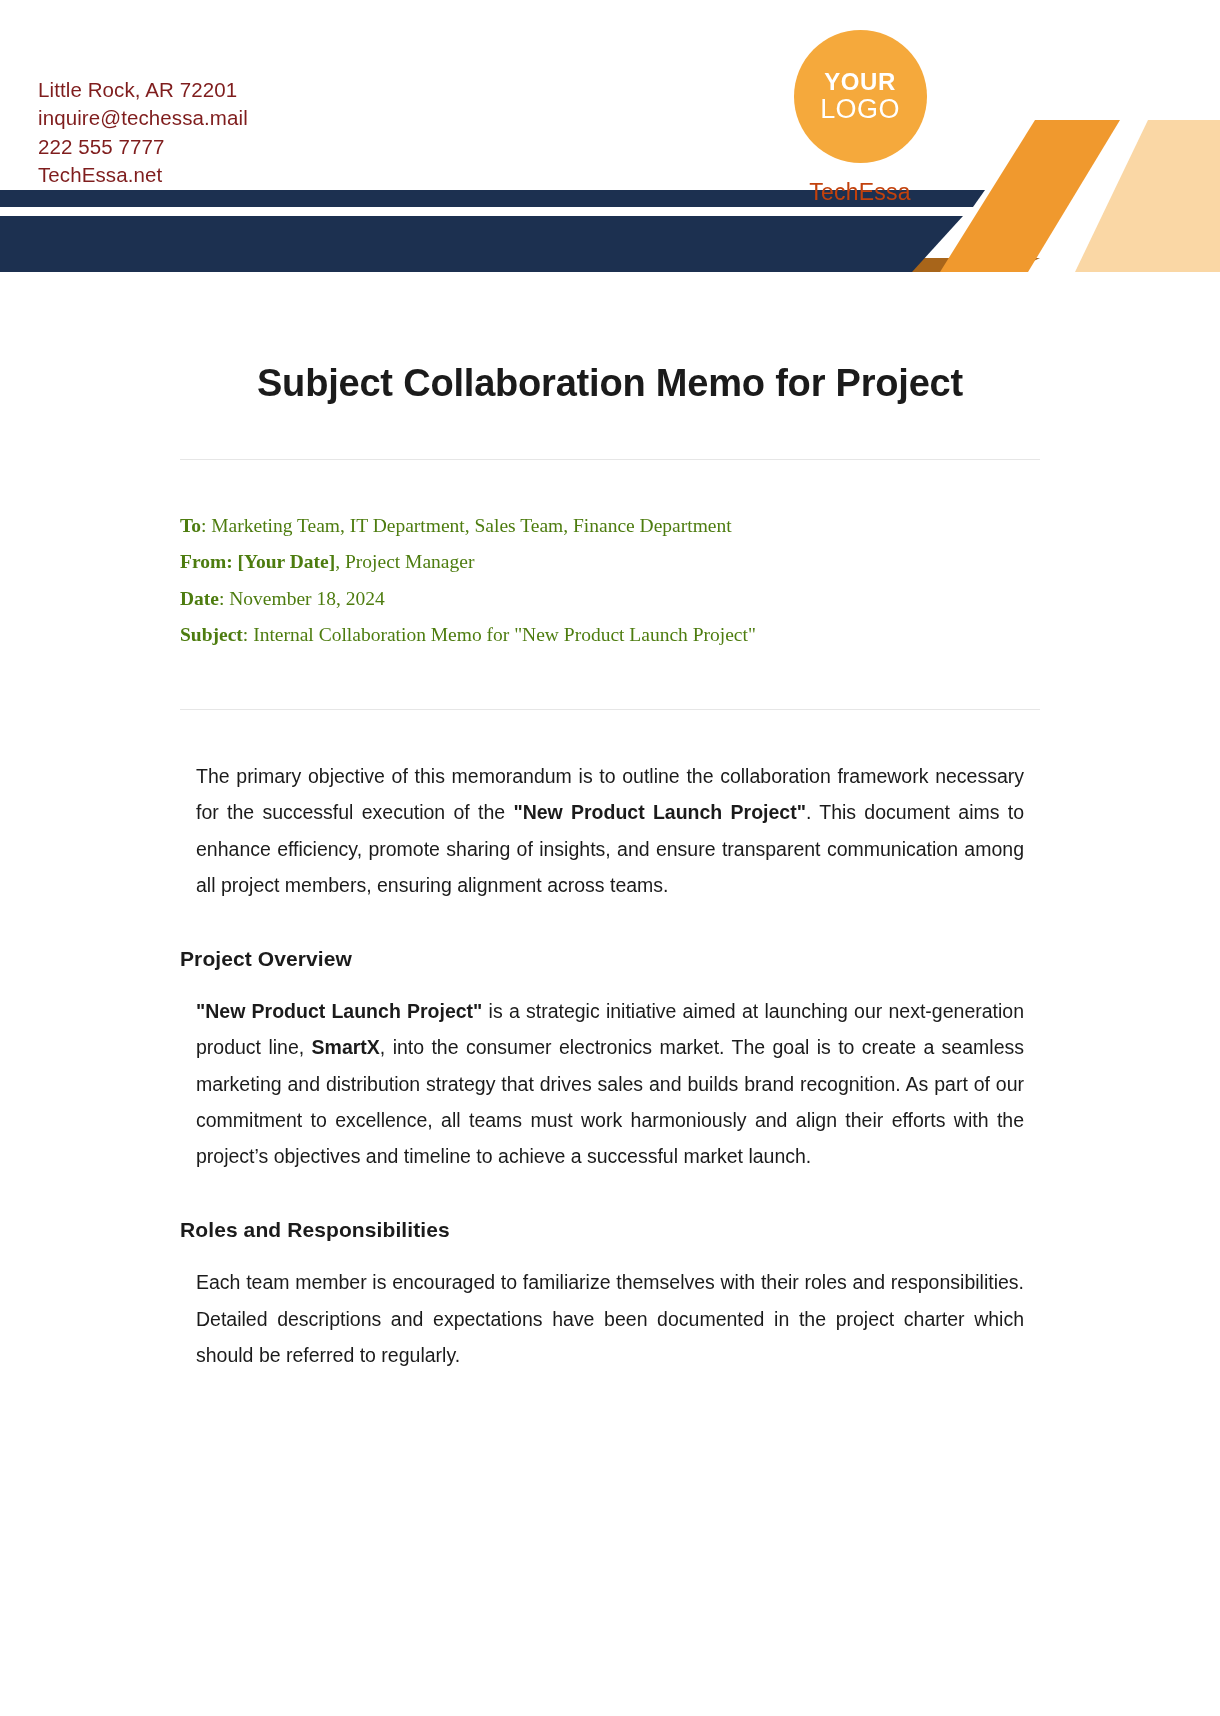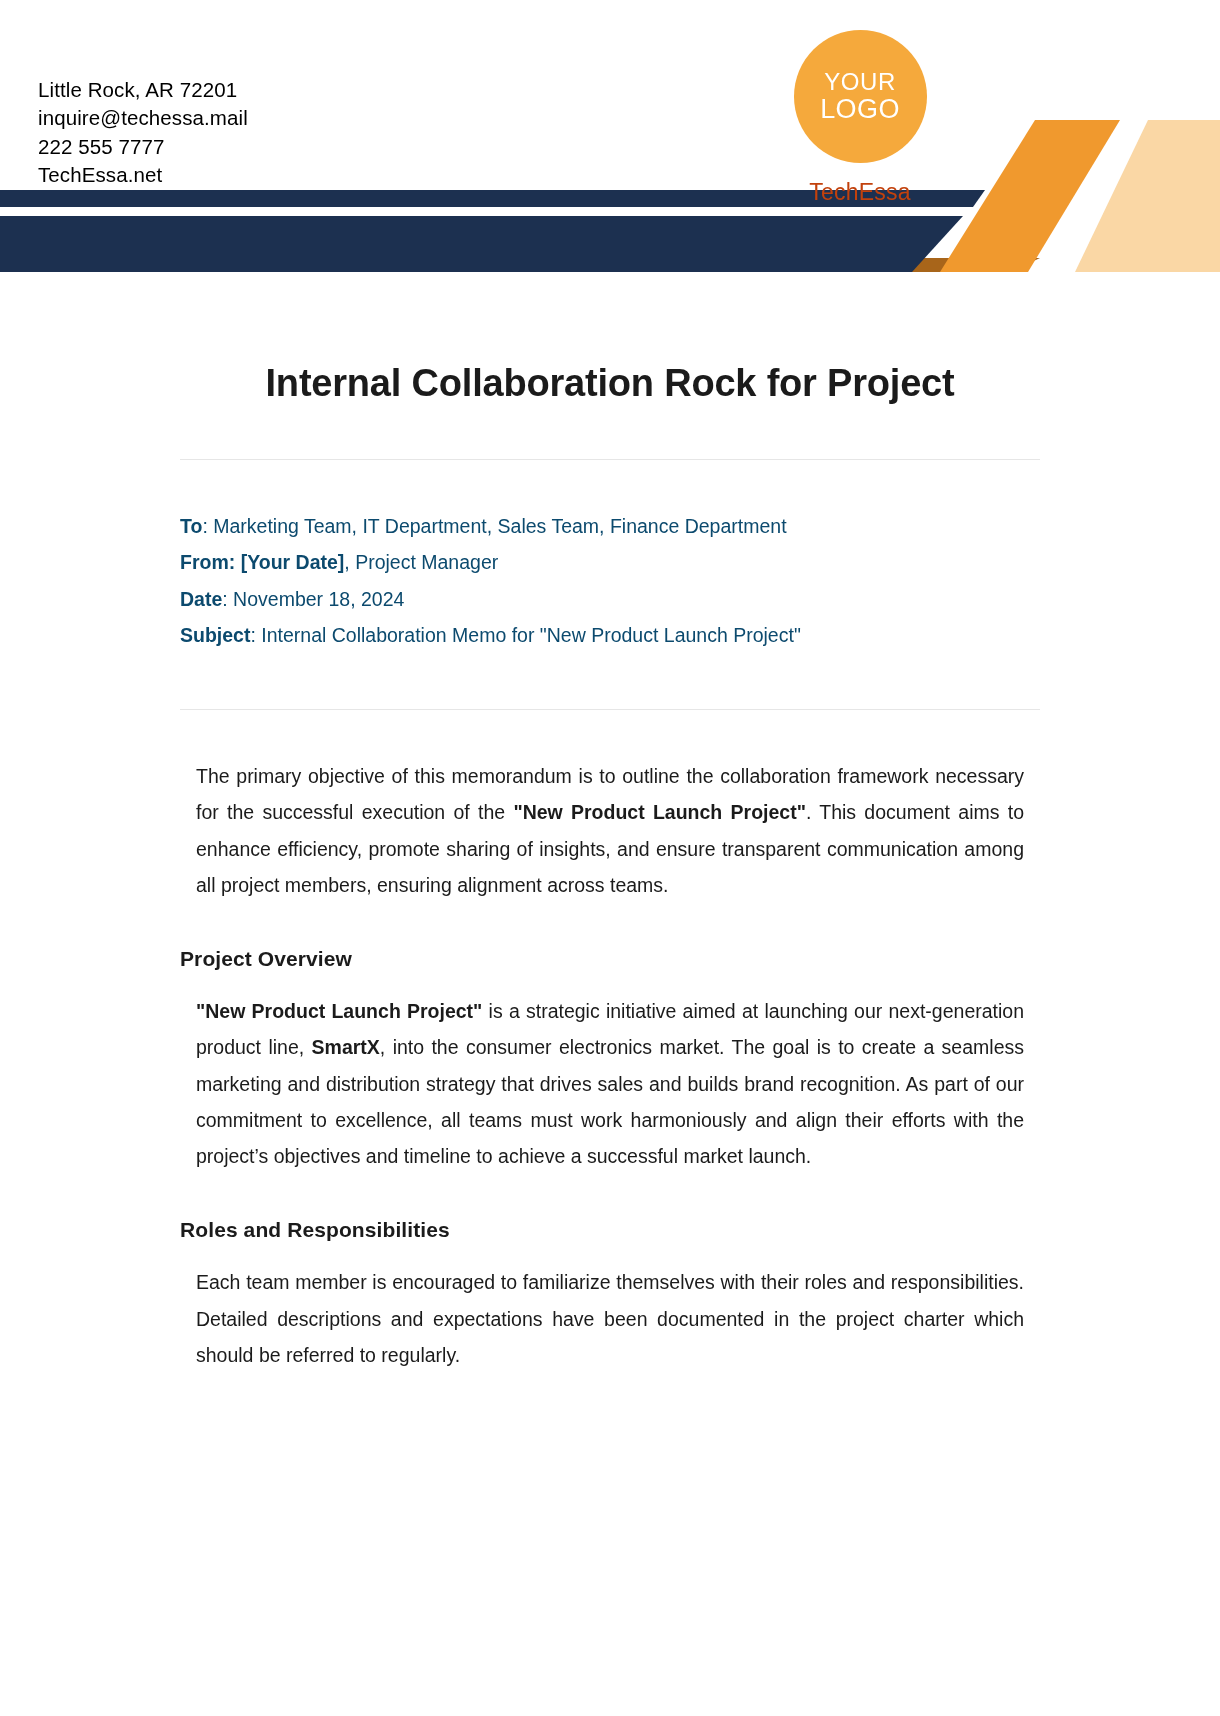--- a/index.html
+++ b/index.html
@@ -31,21 +31,21 @@
     height: 290px;
     width: 100%;
   }
 
   .contact-block {
     position: absolute;
     left: 38px;
     top: 76px;
     line-height: 1.38;
     font-size: 20.5px;
-    color: #000000;
+    color: #7f1d1d;
     letter-spacing: 0.1px;
   }
   .contact-line { display: block; white-space: pre; }
 
   .brand-block {
     position: absolute;
     right: 275px;
     top: 30px;
     width: 170px;
     text-align: center;
@@ -59,21 +59,21 @@
     display: flex;
     flex-direction: column;
     align-items: center;
     justify-content: center;
     color: #ffffff;
     line-height: 1.08;
   }
   .logo-your {
     font-size: 24px;
     letter-spacing: 0.6px;
-    font-weight: 400;
+    font-weight: 700;
   }
   .logo-word {
     font-size: 27px;
     font-weight: 400;
     letter-spacing: 0.4px;
   }
   .brand-name {
     margin-top: 16px;
     font-size: 23px;
     color: #c2410c;
@@ -103,21 +103,22 @@
     height: 1px;
     background: #e6e6e6;
     margin: 54px 0 0 0;
     border: 0;
   }
 
   .meta {
     margin-top: 48px;
     font-size: 19.5px;
     line-height: 1.86;
-    color: #0c4a6e;
+    color: #4d7c0f;
+    font-family: Liberation Serif, serif;
   }
   .meta .lbl { font-weight: 700; }
   .meta .ph { font-weight: 700; }
 
   .rule2 {
     height: 1px;
     background: #e6e6e6;
     margin: 56px 0 0 0;
     border: 0;
   }
@@ -173,21 +174,21 @@
       <div class="logo-circle">
         <span class="logo-your">YOUR</span>
         <span class="logo-word">LOGO</span>
       </div>
       <div class="brand-name">TechEssa</div>
     </div>
   </div>
 
   <div class="content">
 
-    <h1 class="doc-title">Internal Collaboration Rock for Project</h1>
+    <h1 class="doc-title">Subject Collaboration Memo for Project</h1>
 
     <hr class="rule">
 
     <div class="meta">
       <div>
         <span class="lbl">To</span><span>: Marketing Team, IT Department, Sales Team, Finance Department</span>
       </div>
       <div>
         <span class="lbl">From</span><span class="lbl">: </span><span class="ph">[Your Date]</span><span>, Project Manager</span>
       </div>

